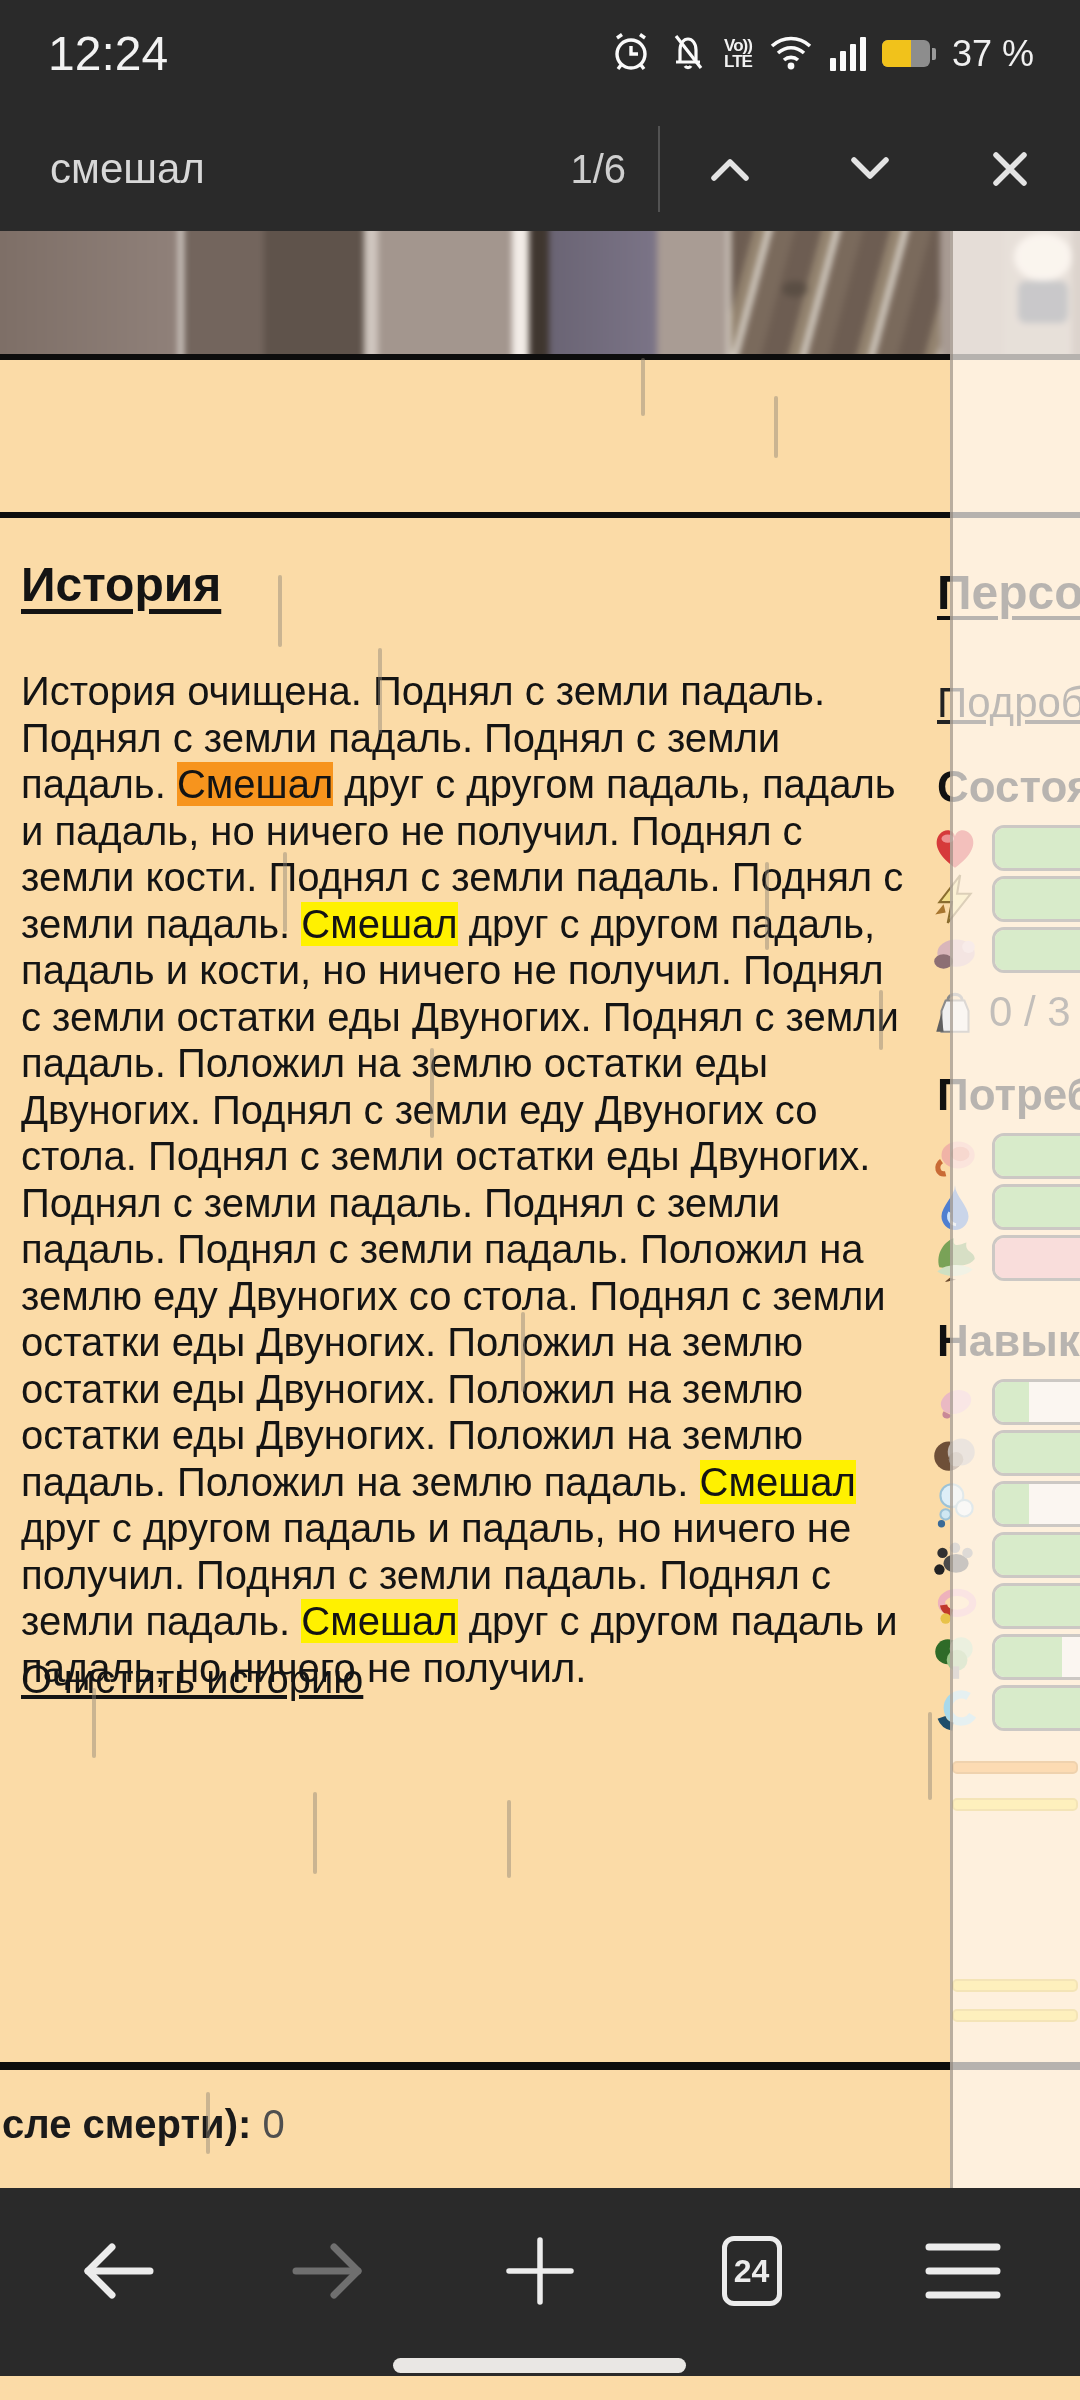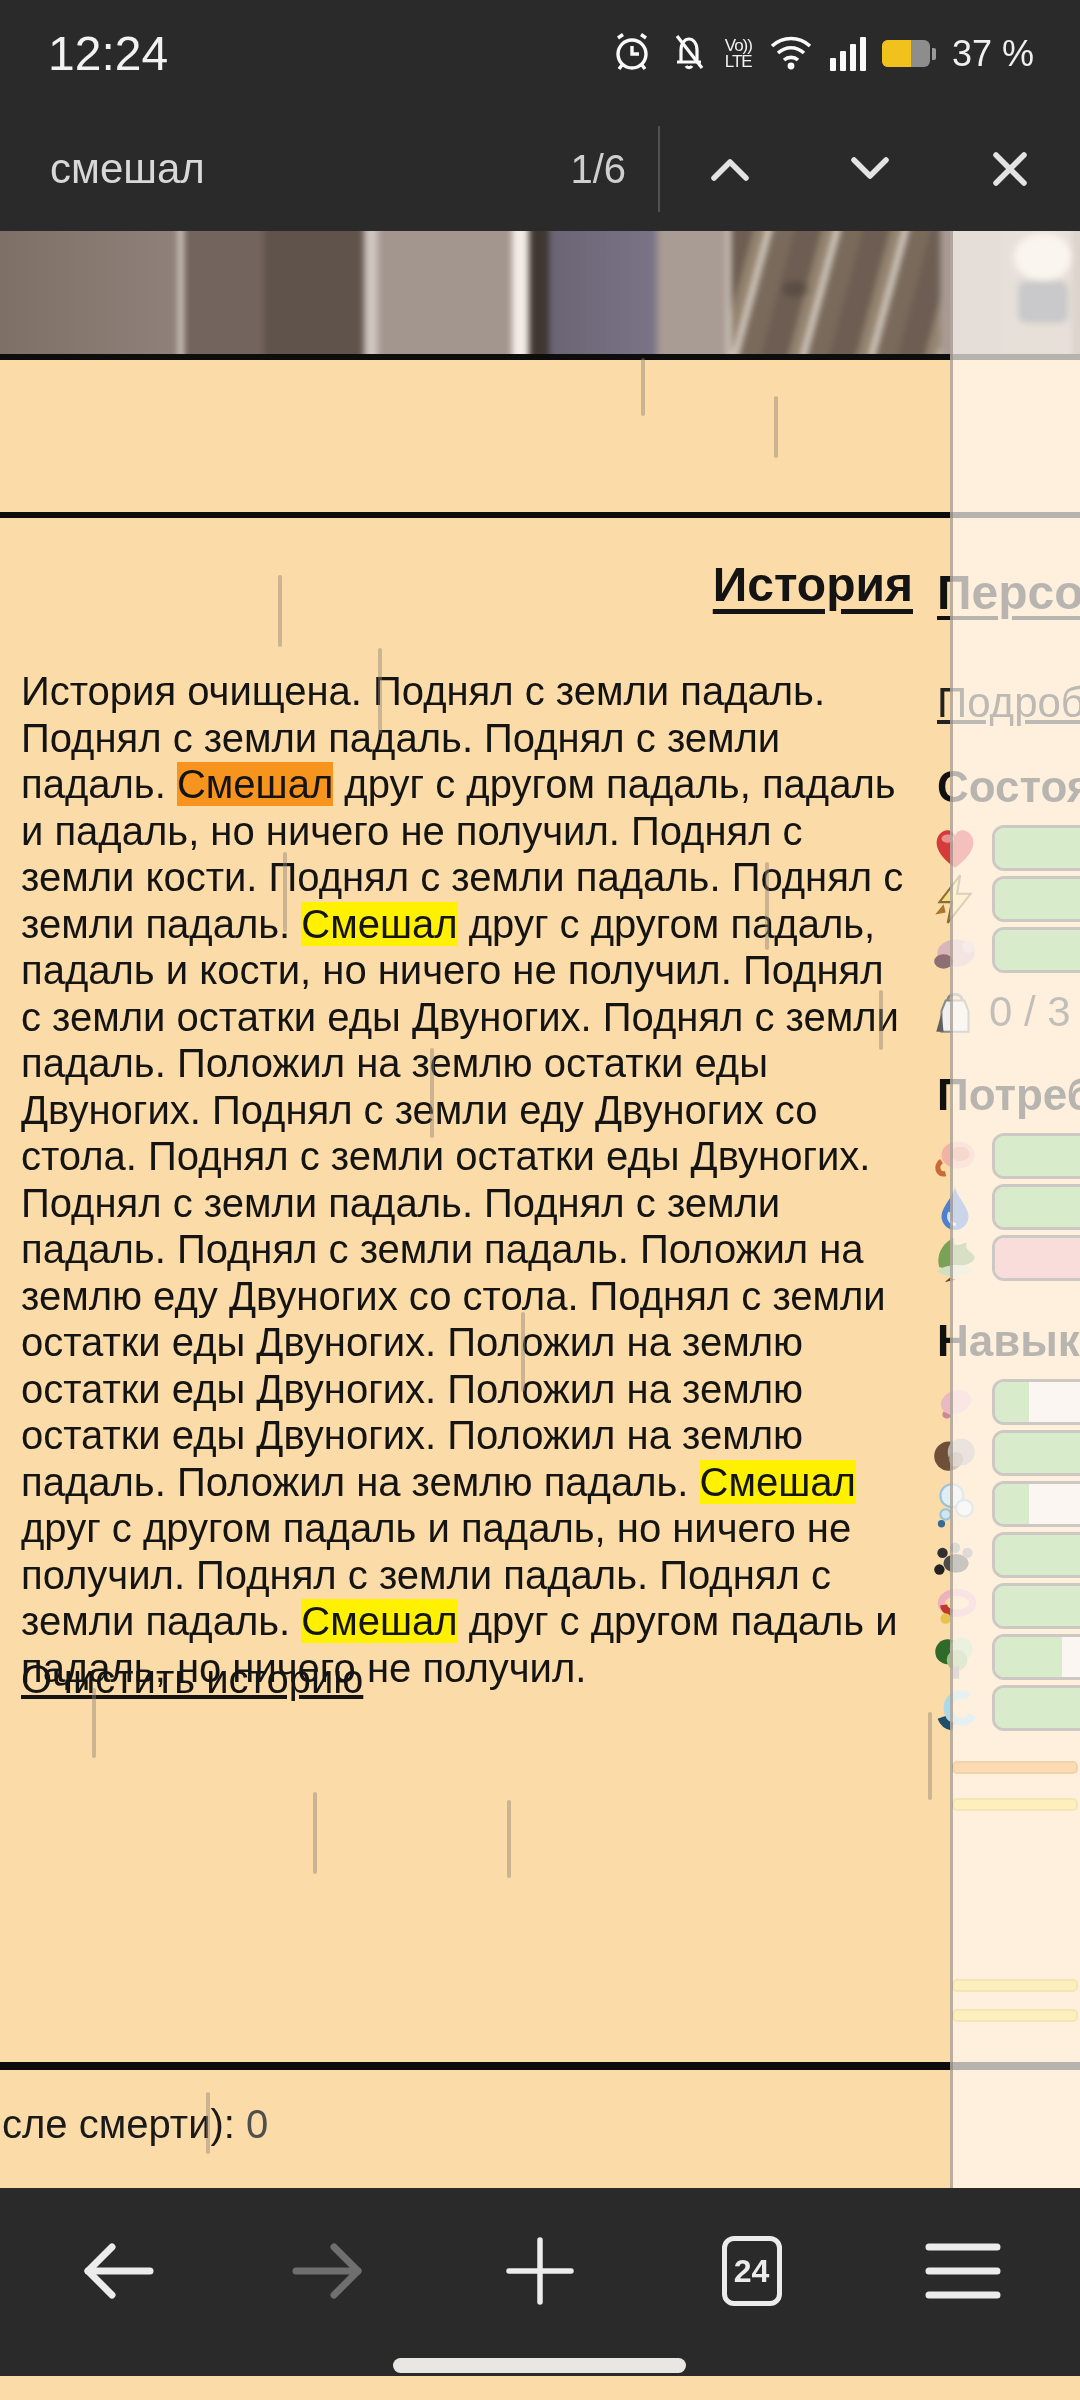--- a/index.html
+++ b/index.html
@@ -3,51 +3,51 @@
 <meta charset="utf-8">
 <style>
   html,body{margin:0;padding:0;background:#111;}
   .screen{position:relative;width:1080px;height:2400px;overflow:hidden;
     font-family:"Liberation Sans","DejaVu Sans",sans-serif;background:var(--page-bg,#fbdba7);}
   
   .status-bar{position:absolute;left:0;top:0;width:1080px;height:107px;background:var(--chrome-bg,#2a2a2a);
     display:flex;align-items:center;z-index:10;color:#f2f2f2;}
   .status-time{margin-left:48px;font-size:48px;}
   .status-right{margin-left:auto;margin-right:46px;display:flex;align-items:center;gap:16px;}
-  .volte{font-size:17px;font-weight:normal;line-height:16px;letter-spacing:-1px;text-align:left;}
+  .volte{font-size:17px;font-weight:bold;line-height:16px;letter-spacing:-1px;text-align:left;}
   .sigbars{display:flex;align-items:flex-end;gap:4px;height:34px;}
   .sigbars i{display:block;width:6px;background:#fafafa;border-radius:1px;}
   .battery{position:relative;width:48px;height:27px;border-radius:6px;overflow:hidden;background:#8d8d8d;}
   .battery .fill{position:absolute;left:0;top:0;bottom:0;width:61%;background:var(--battery,#f1c21b);}
   .batt-nub{width:4px;height:12px;background:#9a9a9a;border-radius:0 2px 2px 0;margin-left:-14px;}
   .batt-text{font-size:36px;color:#f0f0f0;}
   
   .find-bar{position:absolute;left:0;top:107px;width:1080px;height:124px;background:var(--chrome-bg,#2a2a2a);
     display:flex;align-items:center;z-index:10;}
   .find-query{margin-left:50px;font-size:42px;color:#d8d8d8;}
   .find-count{margin-left:auto;font-size:40px;color:#cfcfcf;margin-right:32px;}
   .find-divider{width:2px;height:86px;background:#525252;}
   .find-btn{width:140px;height:124px;display:flex;align-items:center;justify-content:center;background:none;border:none;padding:0;}
   
   .page{position:absolute;left:0;top:231px;width:1080px;height:1957px;background:var(--page-bg,#fbdba7);z-index:1;overflow:hidden;}
   .loc-image{position:absolute;left:0;top:0;width:1080px;height:123px;overflow:hidden;background:#8a7b72;}
   .loc-image .blurwrap{position:absolute;inset:-8px;filter:blur(3px);}
   .band{position:absolute;top:-10px;bottom:-10px;}
   .rule{position:absolute;left:0;width:1080px;background:#0d0d0d;}
   .history{position:absolute;left:21px;top:325px;width:892px;color:#141414;}
-  .history h2{margin:0;font-size:48px;line-height:58px;text-decoration:underline;text-decoration-thickness:5px;text-underline-offset:8px;text-align:right;}
+  .history h2{margin:0;font-size:48px;line-height:58px;text-decoration:underline;text-decoration-thickness:5px;text-underline-offset:8px;}
   .history p{margin:54px 0 0 0;font-size:40px;line-height:46.5px;}
   .hl-active{background:var(--hl-active,#f7941d);}
   .hl-match{background:var(--hl-match,#fff100);}
   .clear-link{position:absolute;left:21px;top:1426px;font-size:40px;color:#141414;text-decoration:underline;}
   .loc-box{position:absolute;left:18px;top:1479px;width:890px;height:47px;background:#ffffff;
     font-size:40px;color:#141414;display:flex;align-items:center;padding-left:6px;box-sizing:border-box;}
   .footer-strip{position:absolute;left:0;top:1839px;width:1080px;height:118px;}
   .footer-line{position:absolute;left:2px;top:32px;font-size:40px;color:#1a1a1a;white-space:nowrap;}
-  .footer-line b{font-weight:normal;}
+  .footer-line b{font-weight:bold;}
   .footer-line .val{color:#4f4f4f;}
   .rain{position:absolute;width:4px;border-radius:3px;background:#8f8578;opacity:.45;}
   
   .sidebar{position:absolute;left:937px;top:565px;width:210px;z-index:2;color:#111;}
   .sb-h1{font-size:48px;font-weight:bold;text-decoration:underline;text-decoration-thickness:4px;text-underline-offset:7px;
     margin:0 0 0 0;line-height:56px;white-space:nowrap;}
   .sb-link{display:block;margin-top:58px;font-size:42px;color:#222;text-decoration:underline;white-space:nowrap;}
   .sb-sec-title{font-size:44px;font-weight:bold;margin:36px 0 14px 0;line-height:48px;white-space:nowrap;}
   .sb-row{display:flex;align-items:center;height:46px;margin:0 0 5px 0;}
   .sb-row .icn{width:52px;height:52px;flex:none;margin-left:-8px;}

